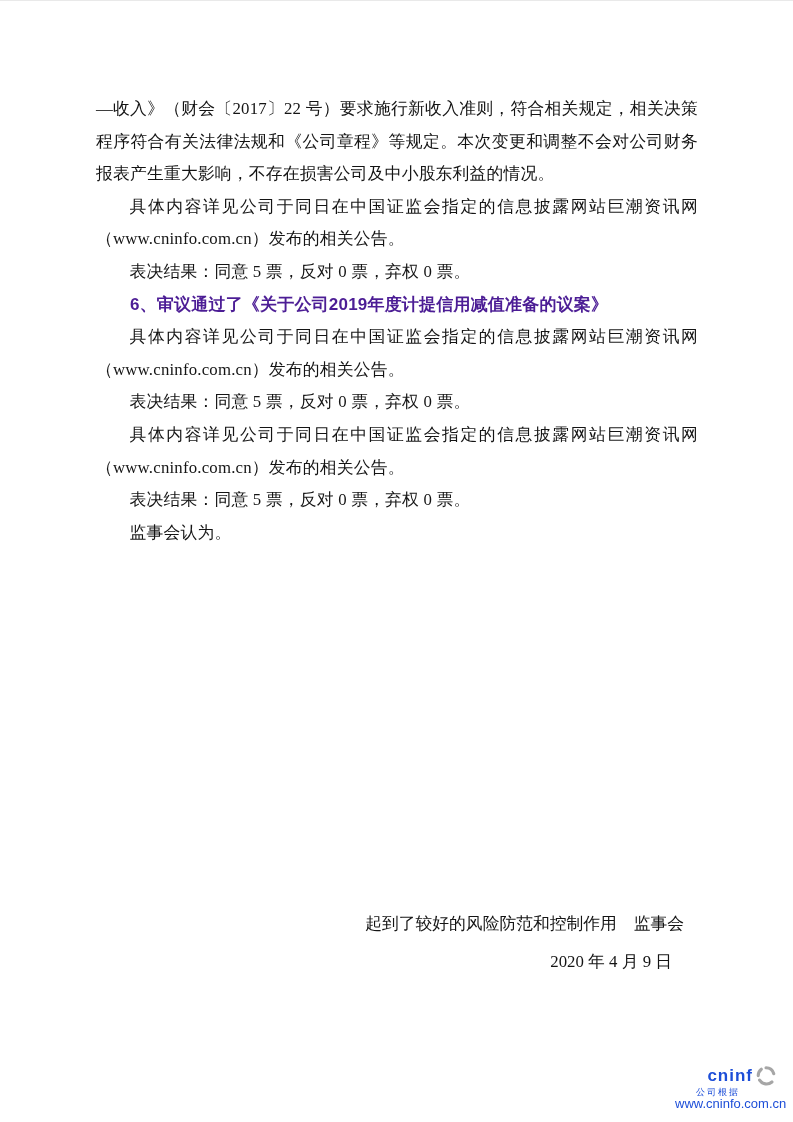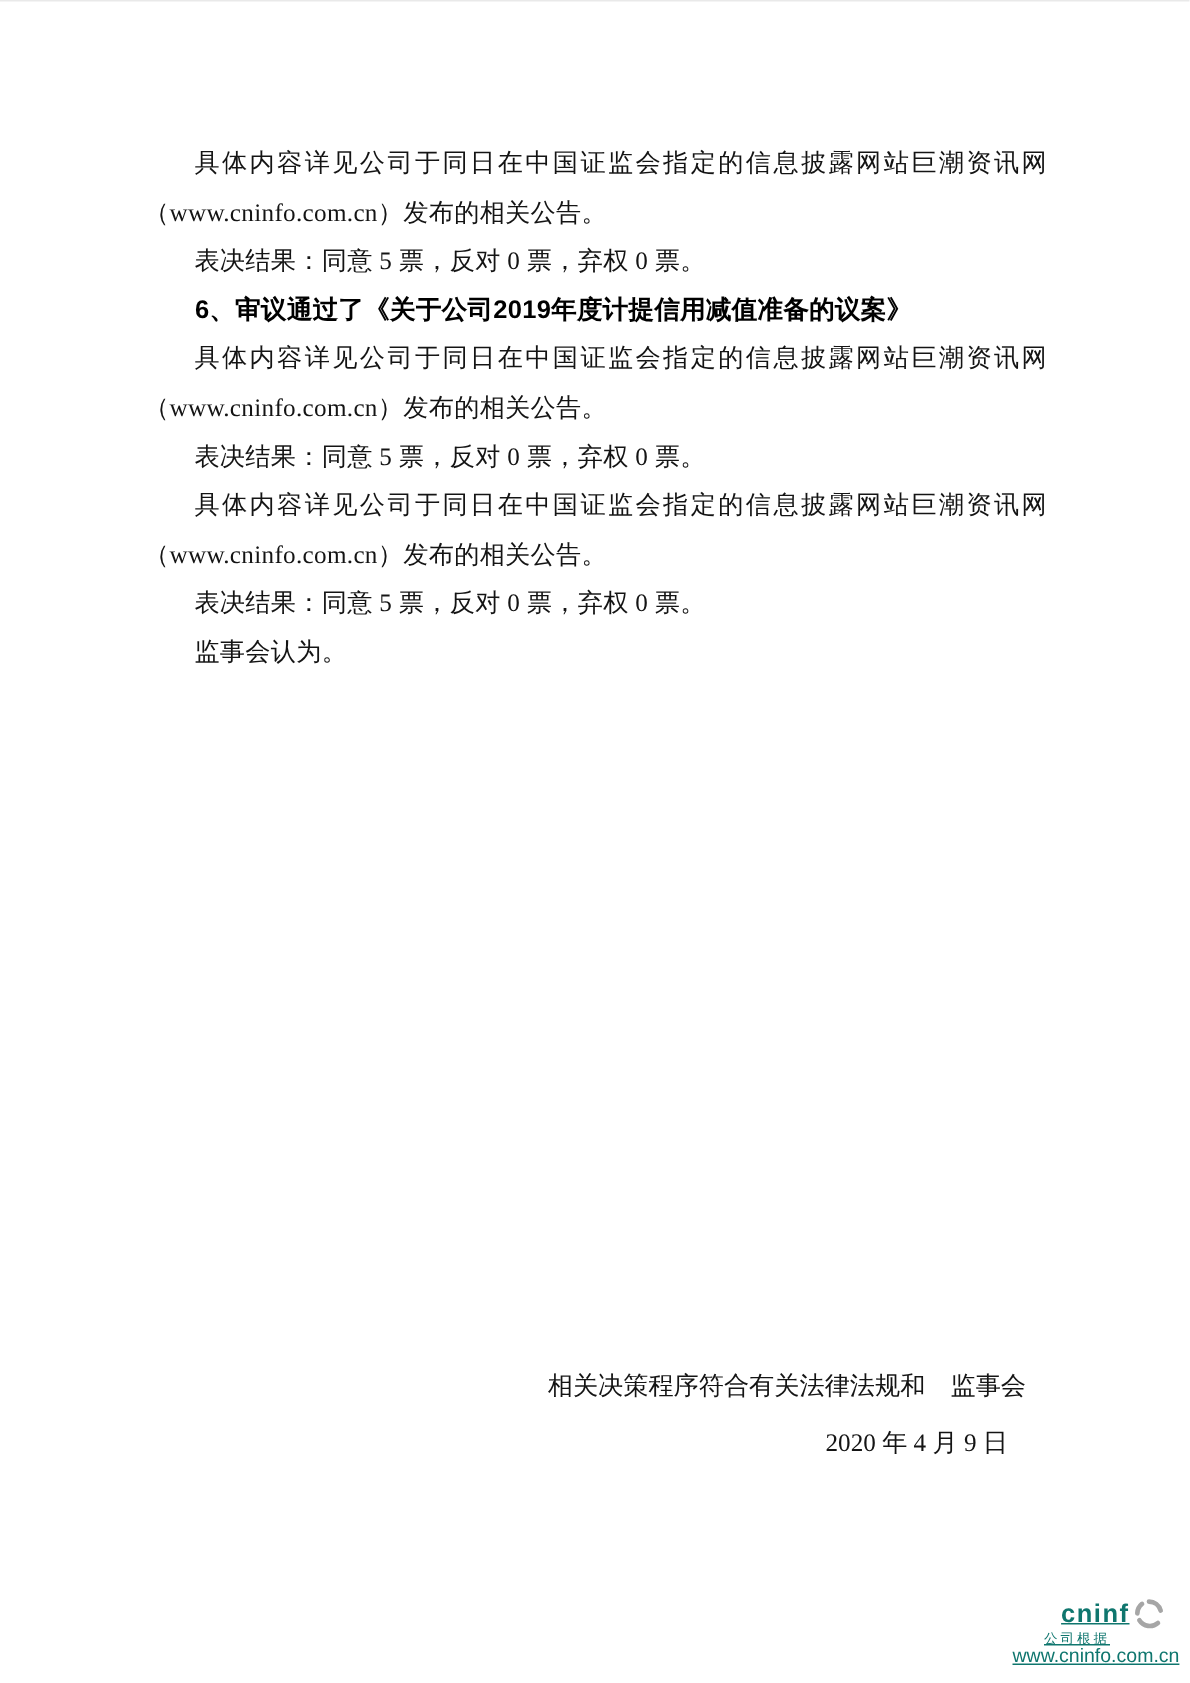--- a/index.html
+++ b/index.html
@@ -32,21 +32,21 @@
     letter-spacing: 0.2px;
   }
   .para.indent {
     text-indent: 2em;
   }
   .para.heading {
     font-family: "Liberation Sans", sans-serif;
     font-weight: bold;
     font-size: 17px;
     text-align: left;
-    color: #000000;
+    color: #4c1d95;
   }
   .signature {
     position: absolute;
     top: 906px;
     left: 96px;
     width: 602px;
     font-size: 16.8px;
     text-align: right;
   }
   .signature .sig-company {
@@ -57,23 +57,22 @@
     padding-right: 26px;
     line-height: 33px;
     margin-top: 5px;
   }
   .footer-logo {
     position: absolute;
     right: 8px;
     bottom: 12px;
     width: 110px;
     text-align: center;
-    color: #0f766e;
+    color: #1d4ed8;
     user-select: none;
-    text-decoration: underline;
   }
   .footer-logo .logo-row {
     display: flex;
     align-items: center;
     justify-content: flex-end;
     gap: 2px;
     padding-right: 8px;
   }
   .footer-logo .logo-text {
     font-family: "Liberation Sans", sans-serif;
@@ -92,32 +91,33 @@
     font-family: "Liberation Sans", sans-serif;
     font-size: 13px;
     line-height: 12px;
     padding-right: 4px;
   }
 </style>
 </head>
 <body>
 
 <div class="doc-body">
+    <p class="para body">—收入》（财会〔2017〕22 号）要求施行新收入准则，符合相关规定，相关决策程序符合有关法律法规和《公司章程》等规定。本次变更和调整不会对公司财务报表产生重大影响，不存在损害公司及中小股东利益的情况。</p>
     <p class="para body indent">具体内容详见公司于同日在中国证监会指定的信息披露网站巨潮资讯网（www.cninfo.com.cn）发布的相关公告。</p>
     <p class="para body indent">表决结果：同意 5 票，反对 0 票，弃权 0 票。</p>
     <p class="para heading indent">6、审议通过了《关于公司2019年度计提信用减值准备的议案》</p>
     <p class="para body indent">具体内容详见公司于同日在中国证监会指定的信息披露网站巨潮资讯网（www.cninfo.com.cn）发布的相关公告。</p>
     <p class="para body indent">表决结果：同意 5 票，反对 0 票，弃权 0 票。</p>
     <p class="para body indent">具体内容详见公司于同日在中国证监会指定的信息披露网站巨潮资讯网（www.cninfo.com.cn）发布的相关公告。</p>
     <p class="para body indent">表决结果：同意 5 票，反对 0 票，弃权 0 票。</p>
     <p class="para body indent">监事会认为。</p>
   </div>
 
 <div class="signature">
-  <div class="sig-company">相关决策程序符合有关法律法规和　监事会</div>
+  <div class="sig-company">起到了较好的风险防范和控制作用　监事会</div>
   <div class="sig-date">2020 年 4 月 9 日</div>
 </div>
 
 <div class="footer-logo">
   <div class="logo-row">
     <span class="logo-text">cninf</span>
     <span style="display:inline-flex;">
       <svg width="22" height="22" viewBox="0 0 24 24">
         <g fill="none" stroke="#a6a6a6" stroke-width="3.4" stroke-linecap="round">
           <path d="M12 3 A 9 9 0 0 1 20.5 9.5"></path>

